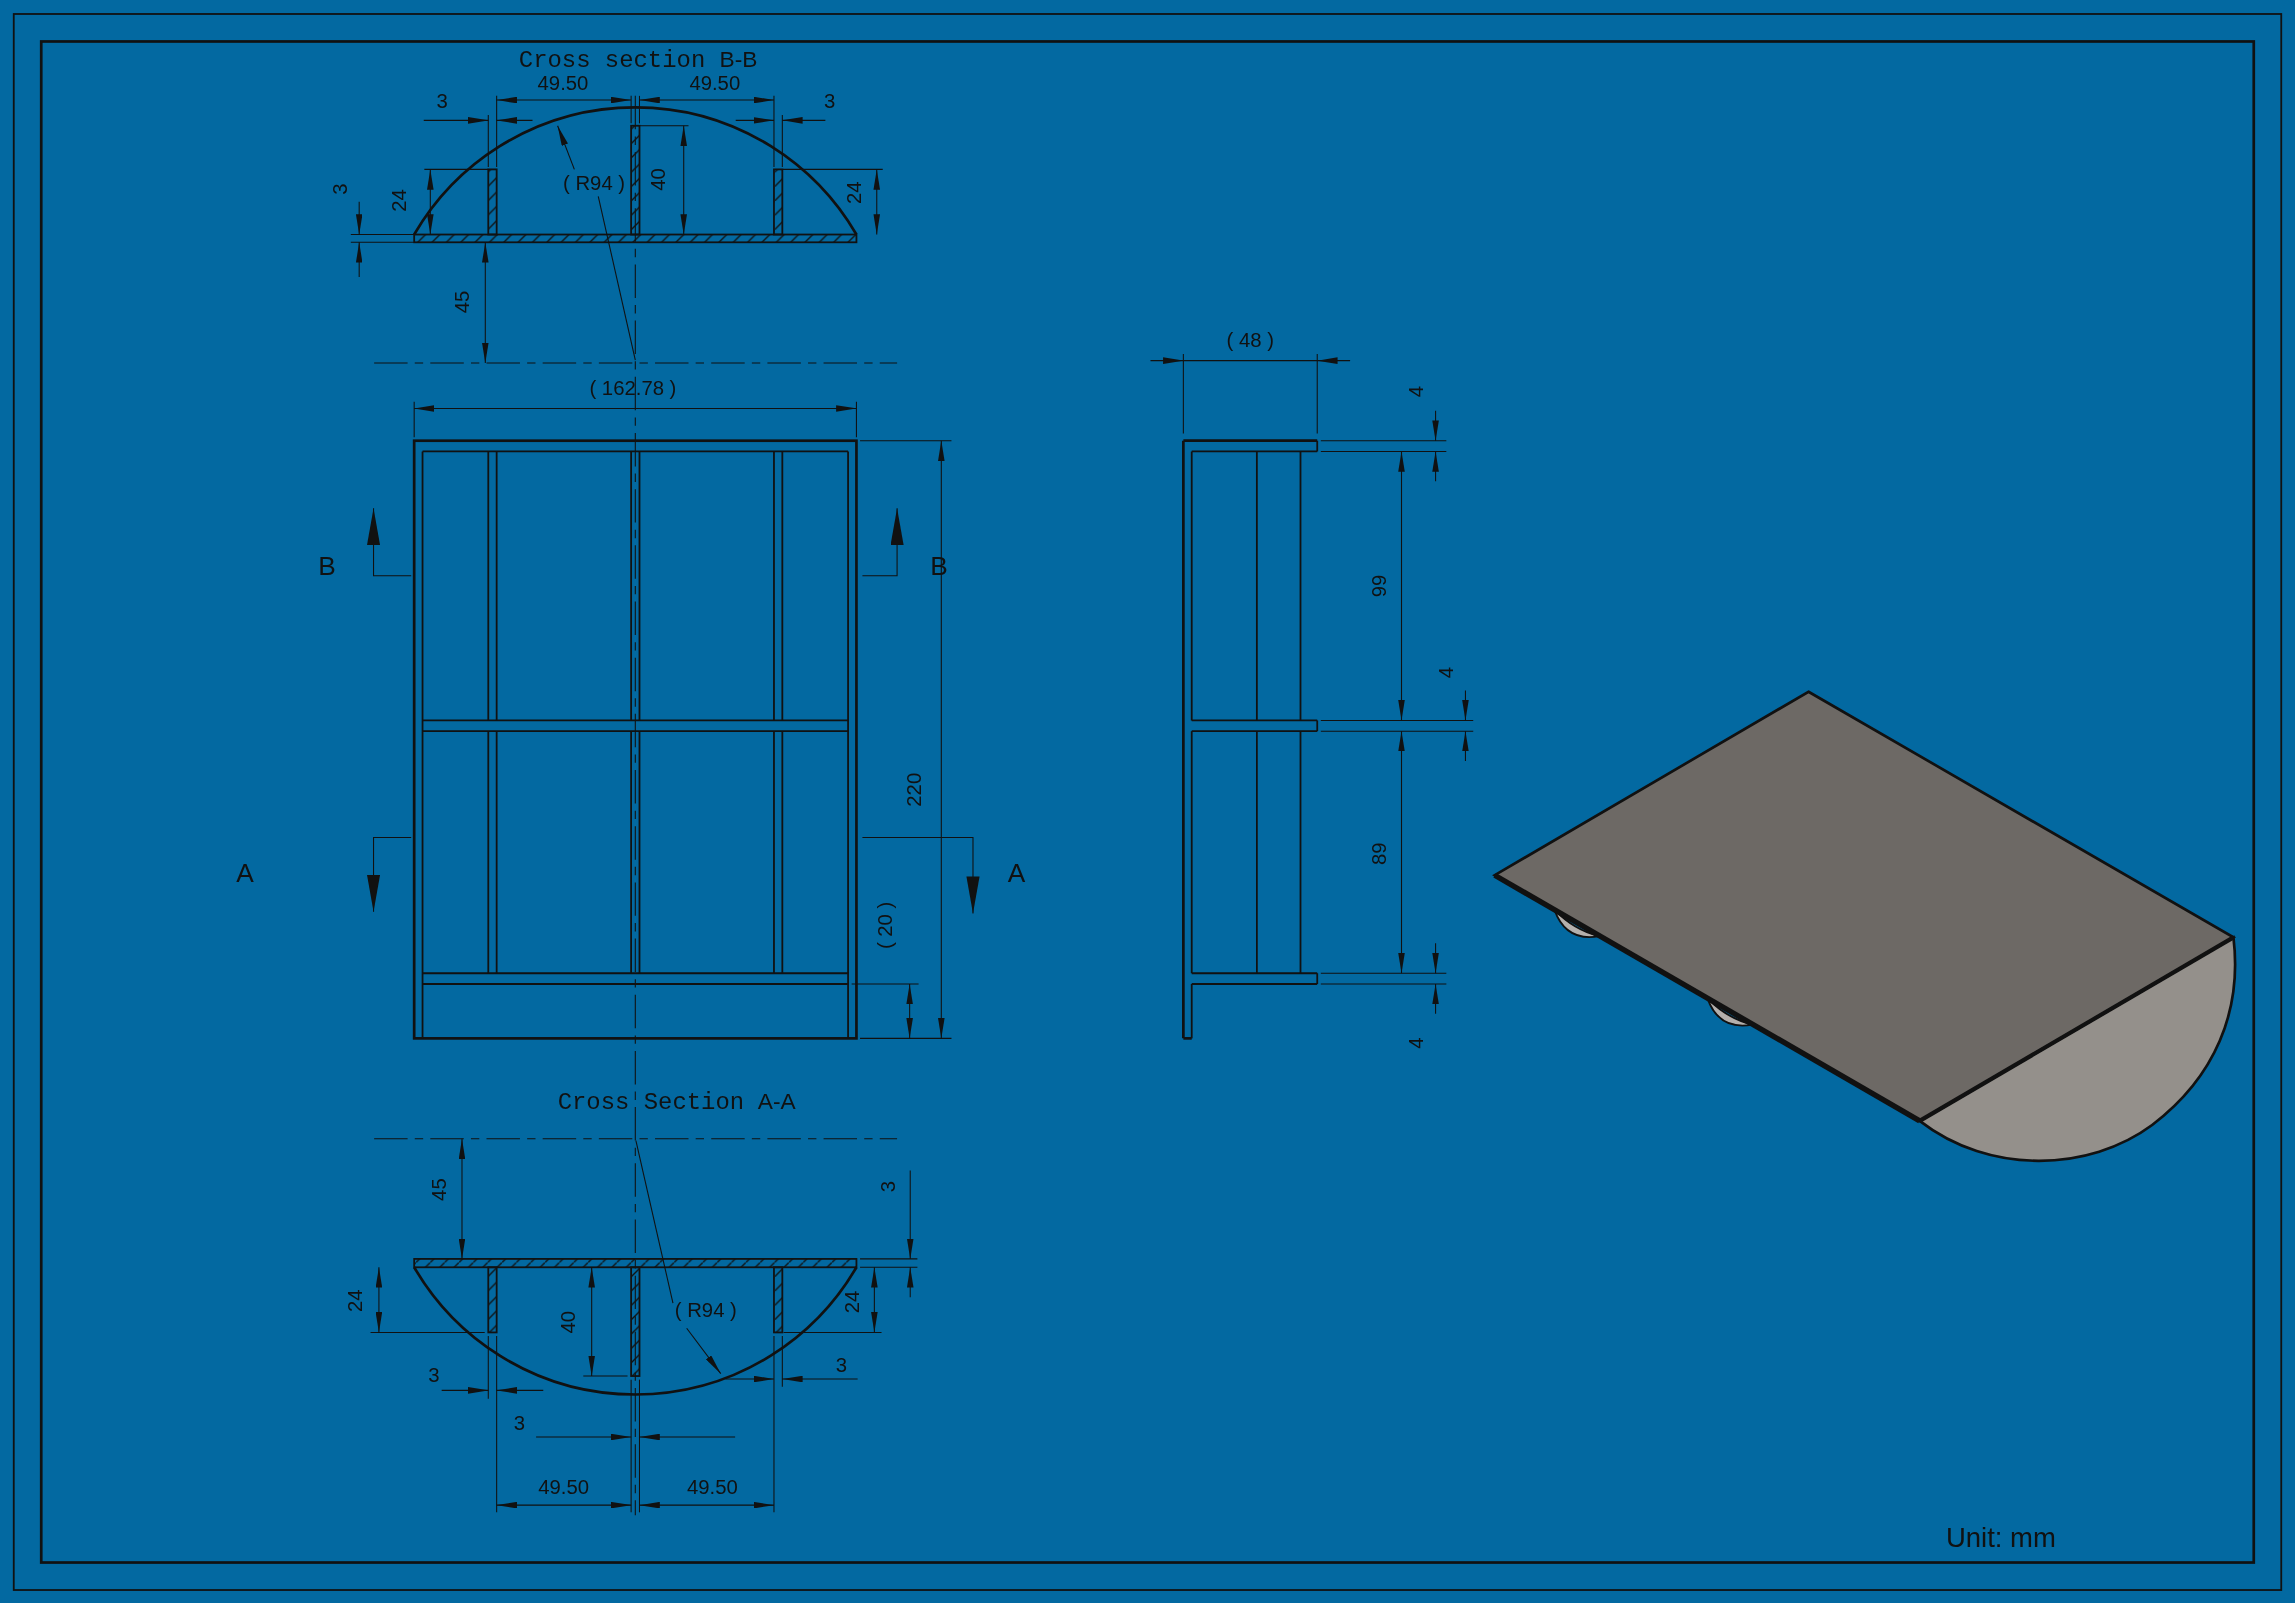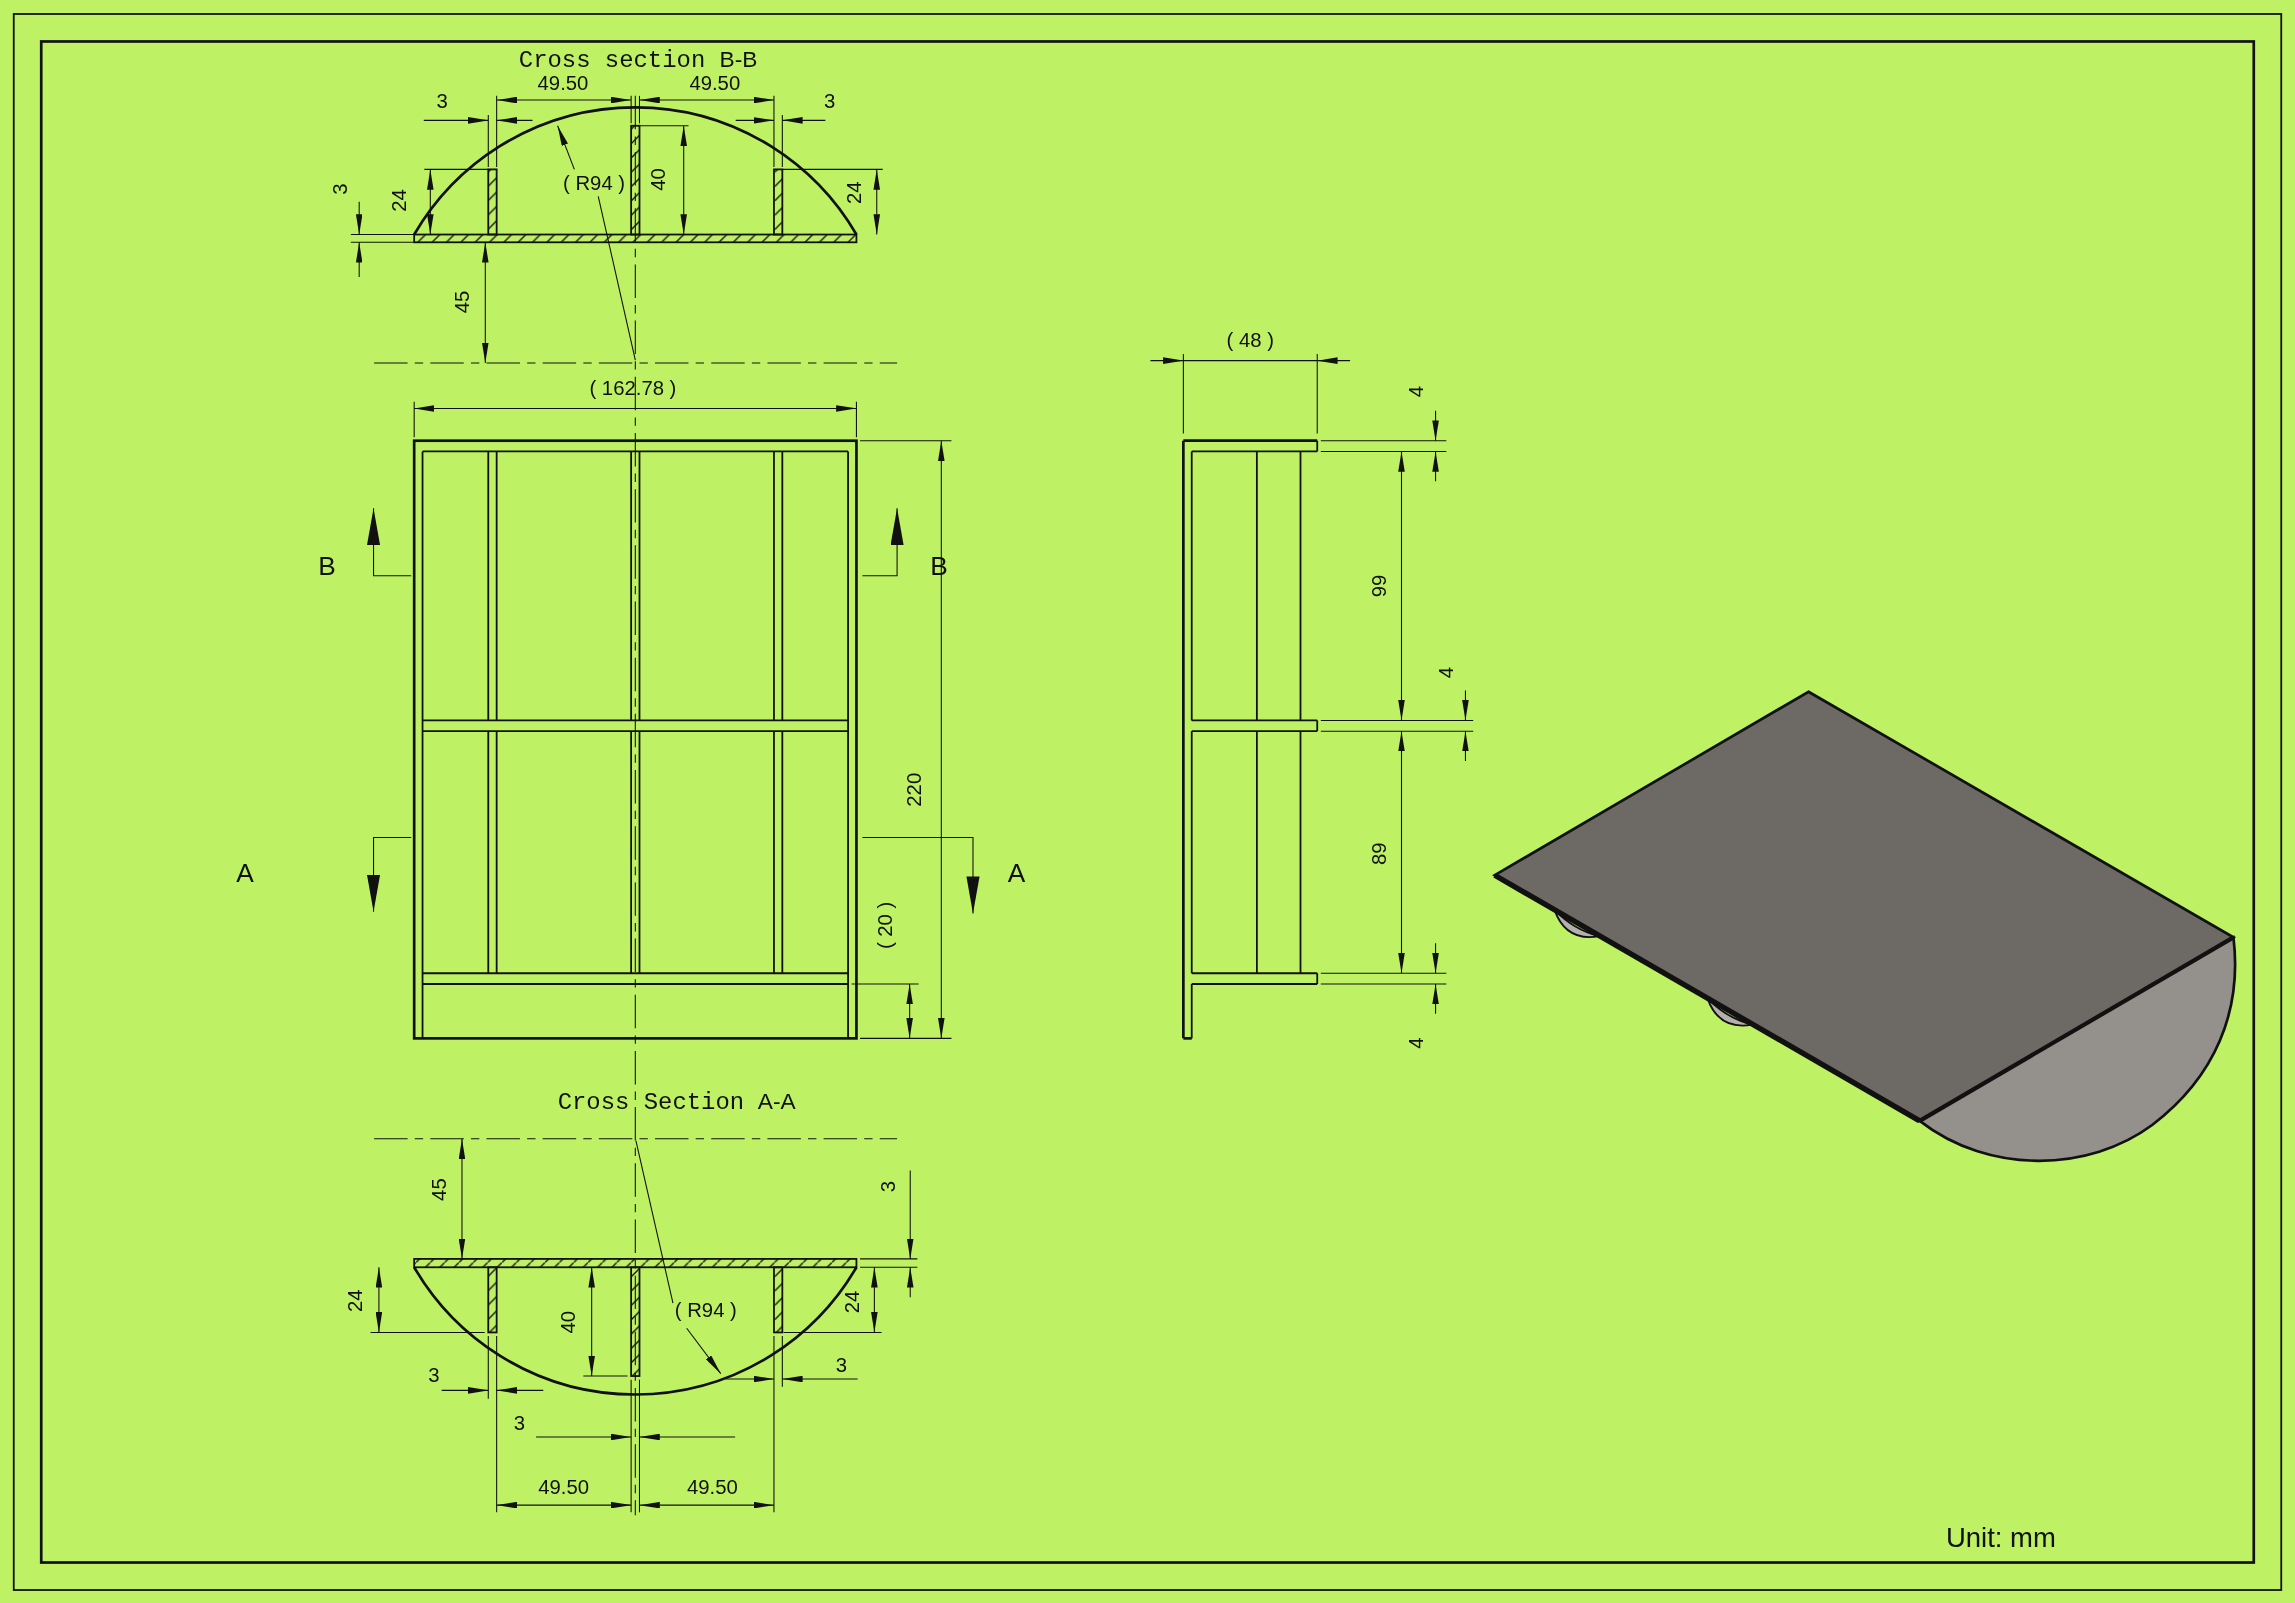--- a/index.html
+++ b/index.html
@@ -1,16 +1,16 @@
 <!DOCTYPE html>
 <html style="font-size:9.6px"><head>
 <meta charset="utf-8">
 <style>
   html,body{margin:0;padding:0;background:#e8e8e8;}
-  .page{position:relative;width:2295px;height:1604px;background:#bef264;overflow:hidden;
+  .page{position:relative;width:2295px;height:1604px;background:#0369a1;overflow:hidden;
         font-family:"Liberation Sans", sans-serif;}
   svg{position:absolute;left:0;top:0;}
   
   .obj  {stroke:#111;stroke-width:4.5;fill:none;}
   .med  {stroke:#111;stroke-width:3;fill:none;}
   .thin {stroke:#111;stroke-width:1.8;fill:none;}
   .cl   {stroke:#111;stroke-width:1.8;fill:none;stroke-dasharray:56 12 14 12;}
   .hatchfill{fill:url(#hatch);stroke:#111;stroke-width:3;}
   
   text{fill:#111;}

